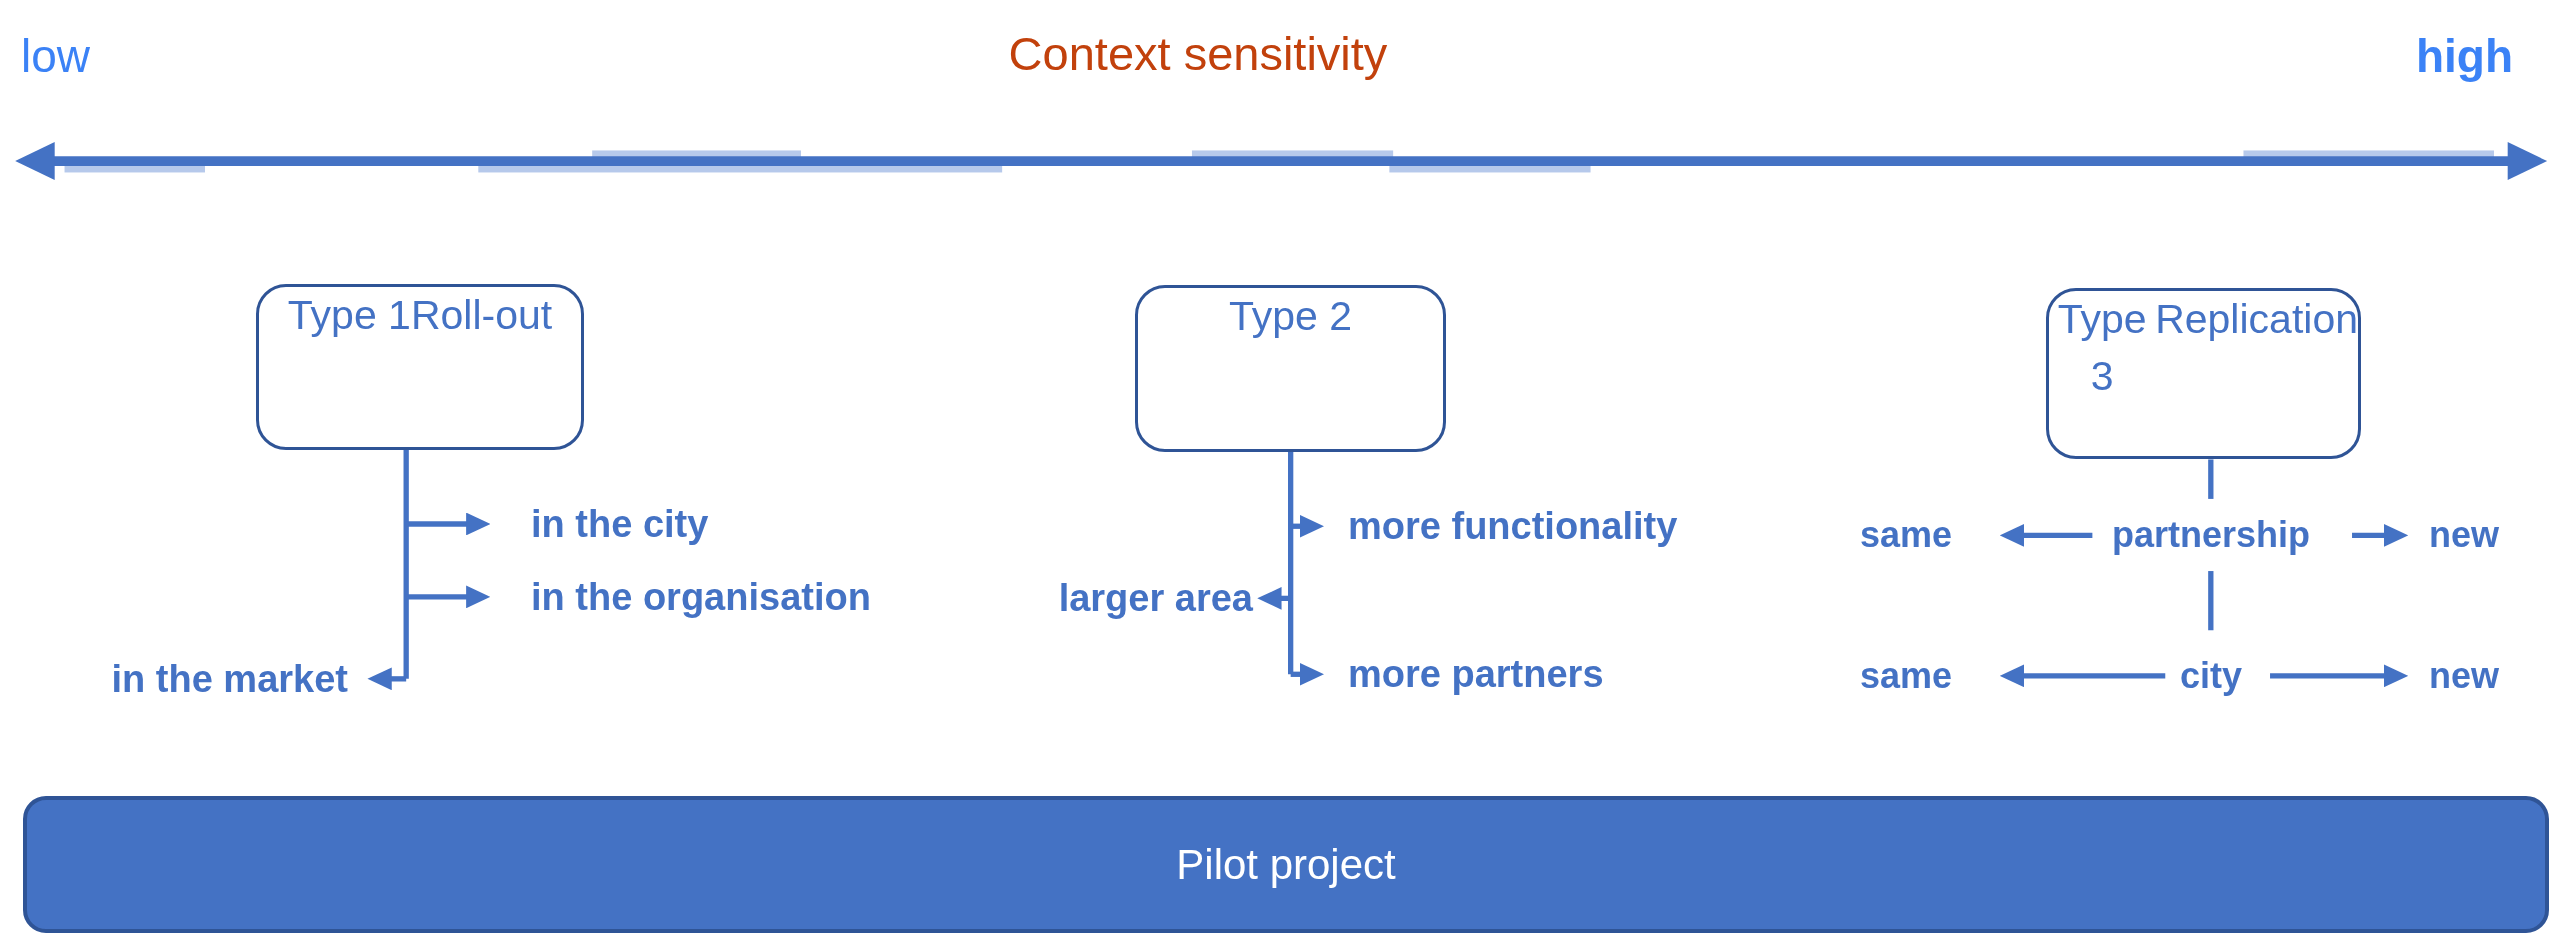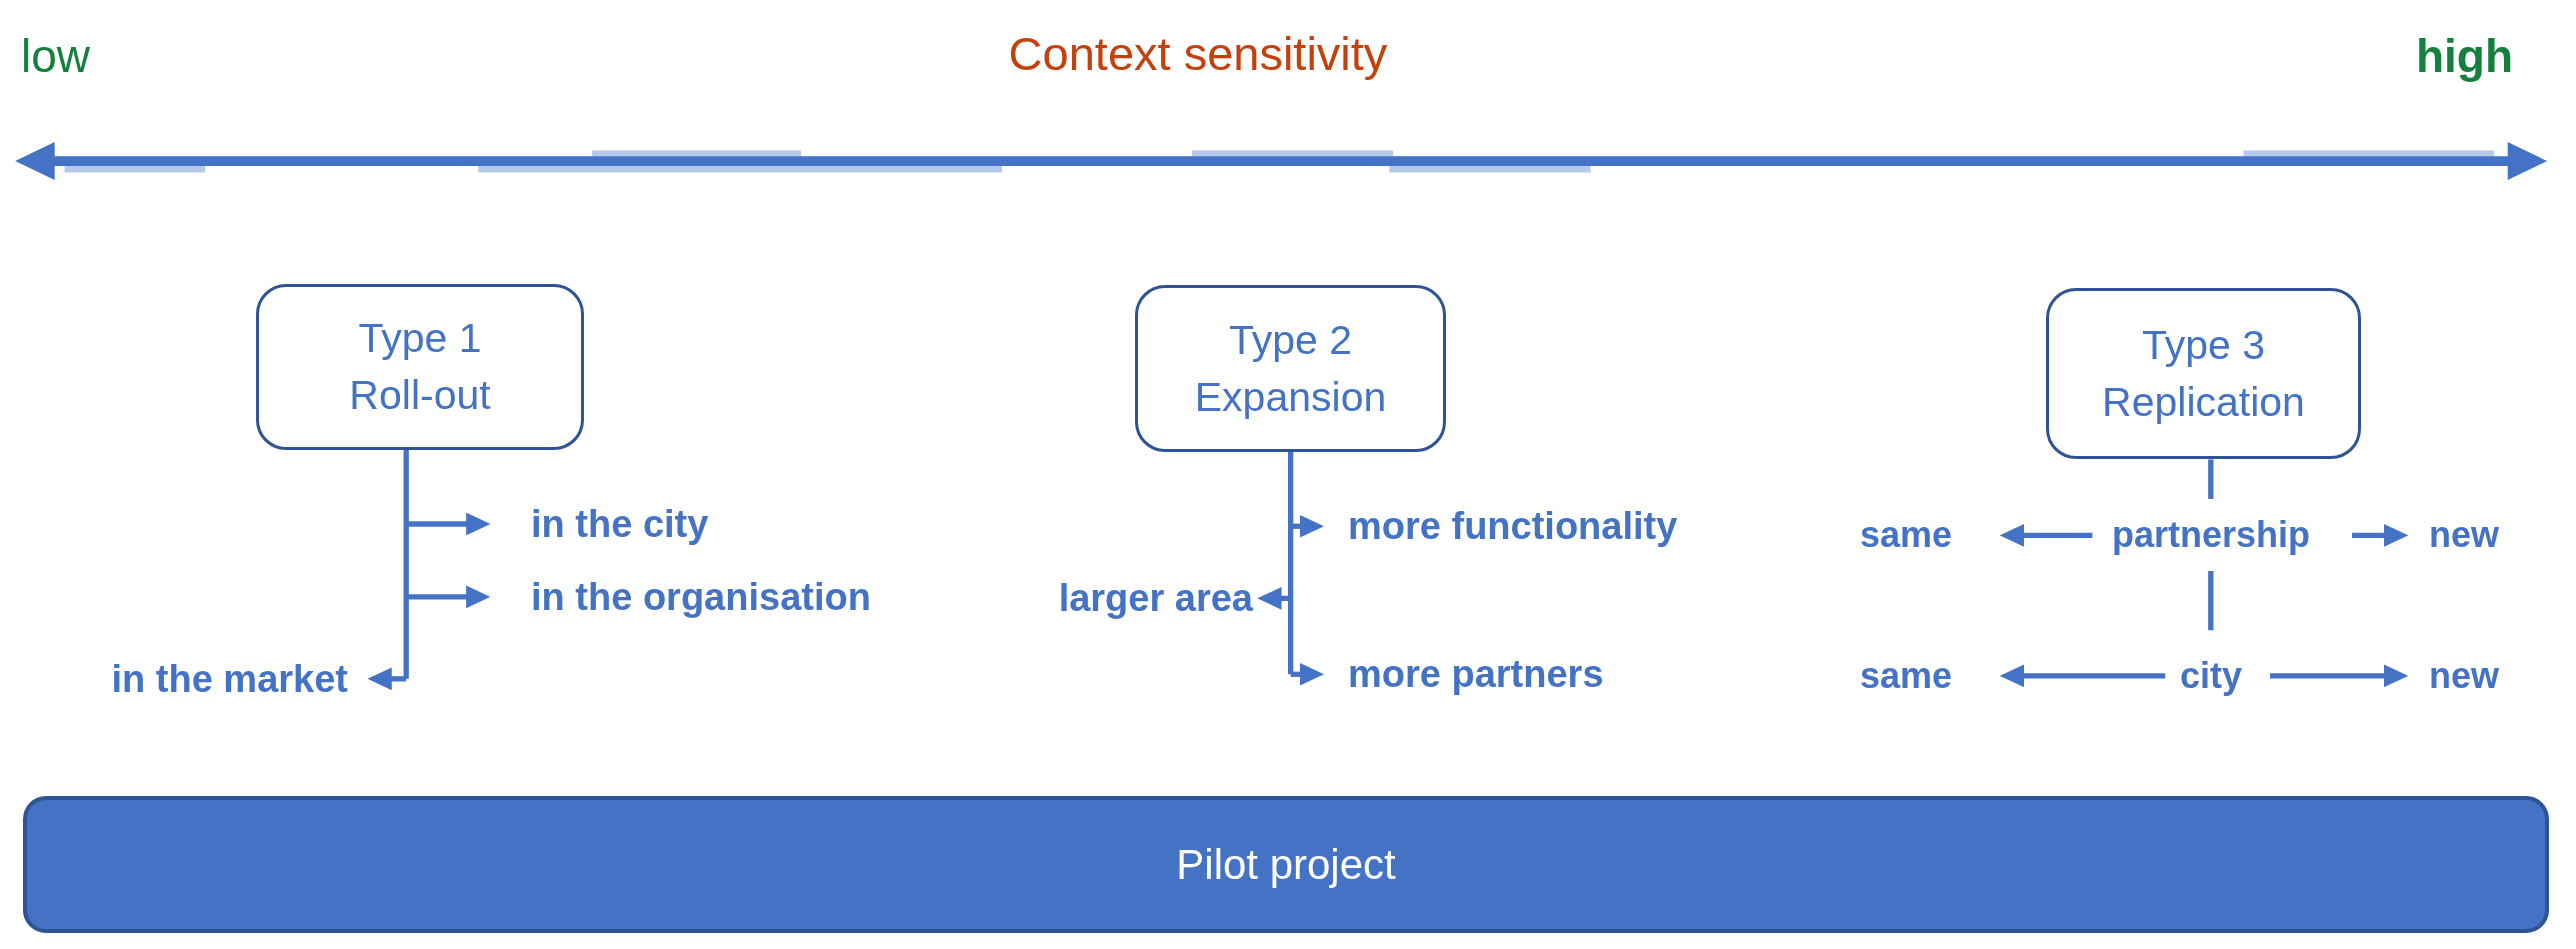--- a/index.html
+++ b/index.html
@@ -14,21 +14,21 @@
     position:absolute;
     color:#4472C4;
     font-size:38px;
     line-height:1;
     white-space:nowrap;
     transform:translateY(-50%);
     font-weight:bold;
   }
   .axis-label{
     position:absolute;
-    color:#15803d;
+    color:#3b82f6;
     font-size:46px;
     line-height:1;
     white-space:nowrap;
   }
   .axis-title{
     position:absolute;
     color:#c2410c;
     font-size:47px;
     line-height:1;
     white-space:nowrap;
@@ -38,21 +38,21 @@
     position:absolute;
     box-sizing:border-box;
     border:3.8px solid #2F5496;
     border-radius:30px;
     background:#ffffff;
     color:#4472C4;
     font-size:41px;
     line-height:1.38;
     text-align:center;
     display:flex;
-    flex-direction:column;
+    flex-direction:row;
     justify-content:center;
   }
   .right-align{ text-align:right; }
   .center-align{ transform:translate(-50%,-50%); }
   .pilot-bar{
     position:absolute;
     left:23px;top:796px;
     width:2526px;height:137px;
     box-sizing:border-box;
     background:#4472C4;
@@ -122,21 +122,20 @@
     </g>
   </svg>
 
   <div class="type-box" style="left:256px;top:284px;width:328px;height:166px;">
     <div>Type 1</div>
     <div>Roll-out</div>
   </div>
 
   <div class="type-box" style="left:1135px;top:285px;width:311px;height:167px;">
     <div>Type 2</div>
-    <div>Expansion</div>
   </div>
 
   <div class="type-box" style="left:2046px;top:288px;width:315px;height:171px;">
     <div>Type 3</div>
     <div>Replication</div>
   </div>
 
   <div class="lbl" style="left:531px;top:524px;">in the city</div>
   <div class="lbl right-align" style="left:76px;top:679px;width:272px;">in the market</div>
   <div class="lbl" style="left:531px;top:597px;">in the organisation</div>

